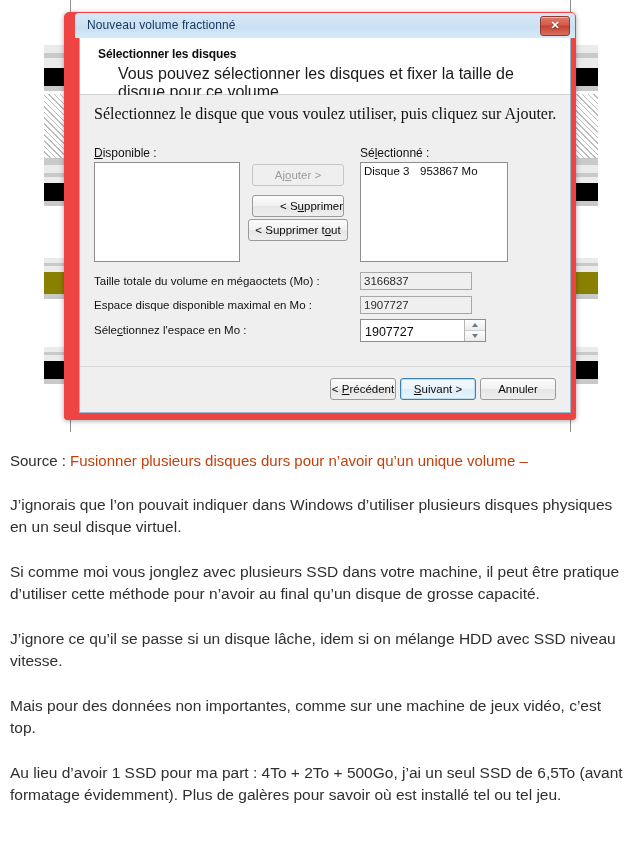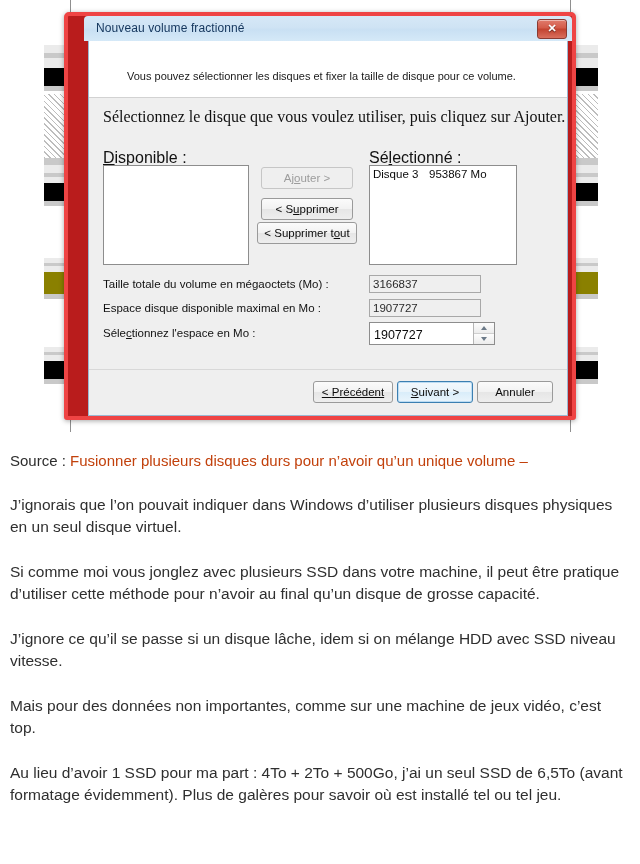--- a/index.html
+++ b/index.html
@@ -50,26 +50,26 @@
     background: #8f8f8f;
   }
 
   
   #wizard-dialog {
     position: absolute;
     left: 64px;
     top: 12px;
     width: 512px;
     height: 408px;
-    border: 4px solid #ef4444;
+    border: 1px solid #ef4444;
     border-radius: 5px 5px 3px 3px;
-    background: #b91c1c;
+    background: #ef4444;
     box-shadow: 0 1px 5px rgba(0,0,0,0.35);
     box-sizing: border-box;
-    padding: 0 4px 4px 20px;
+    padding: 0 4px 4px 14px;
   }
   .titlebar {
     height: 25px;
     position: relative;
     background: linear-gradient(to bottom, #d6e8f7 0%, #cfe3f4 45%, #c9e0f3 55%, #d5e9f8 100%);
     border-radius: 4px 4px 0 0;
     margin: 0 -4px;
     padding: 0;
   }
   .titlebar-text {
@@ -116,22 +116,22 @@
     padding: 9px 14px 0 18px;
   }
   .wizard-header h1 {
     margin: 0;
     font-size: 12px;
     font-weight: bold;
     color: #0c0c0c;
     letter-spacing: -0.1px;
   }
   .wizard-header p {
-    margin: 20px 0 0 20px;
-    font-size: 11px;
+    margin: 4px 0 0 20px;
+    font-size: 16px;
     color: #1a1a1a;
   }
 
   .wizard-content {
     background: #efefef;
     height: 272px;
     box-sizing: border-box;
     position: relative;
     border-bottom: 1px solid #d8d8d8;
   }
@@ -146,21 +146,21 @@
     left: 14px;
     top: 10px;
     font-size: 16px;
     color: #111;
     font-family: Liberation Serif, serif;
   }
 
   
   .list-label {
     position: absolute;
-    font-size: 16px;
+    font-size: 12px;
     color: #111;
   }
   #label-disponible { left: 14px; top: 51px; }
   #label-selectionne { left: 280px; top: 51px; }
   .mn { text-decoration: underline; }
 
   .listbox {
     position: absolute;
     background: #ffffff;
     border: 1px solid #8d8d8d;
@@ -218,20 +218,21 @@
     position: absolute;
     left: 172px; top: 69px;
     width: 92px; height: 22px;
     line-height: 20px;
   }
   #remove-button {
     position: absolute;
     left: 172px; top: 100px;
     width: 92px; height: 22px;
     line-height: 20px;
+    text-align: right;
   }
   #remove-all-button {
     position: absolute;
     left: 168px; top: 124px;
     width: 100px; height: 22px;
     line-height: 20px;
   }
 
   
   .field-label {
@@ -307,21 +308,21 @@
     margin-top: -2px;
   }
   .spin-btn.down .spin-arrow {
     border-top: 4px solid #6c7a88;
     margin-top: -2px;
   }
 
   
   #back-button {
     position: absolute; right: 160px; top: 11px;
-    width: 80px; height: 22px; line-height: 20px; text-decoration: underline;
+    width: 66px; height: 22px; line-height: 20px;
   }
   #next-button {
     position: absolute; right: 80px; top: 11px;
     width: 76px; height: 22px; line-height: 20px;
   }
   #cancel-button {
     position: absolute; right: 0px; top: 11px;
     width: 76px; height: 22px; line-height: 20px;
   }
   .footer-inner {
@@ -421,20 +422,21 @@
   <div id="wizard-dialog">
 
     <div class="titlebar">
       <div class="titlebar-text">Nouveau volume fractionné</div>
       <div class="close-btn">✕</div>
     </div>
 
     <div class="dlg-body">
 
       <div class="wizard-header">
+        <h1>Sélectionner les disques</h1>
         <p>Vous pouvez sélectionner les disques et fixer la taille de disque pour ce volume.</p>
       </div>
 
       <div class="wizard-content">
 
         <div class="instruction">Sélectionnez le disque que vous voulez utiliser, puis cliquez sur Ajouter.</div>
 
         <div class="list-label" id="label-disponible"><span></span><span class="mn">D</span><span>isponible :</span></div>
         <div class="listbox" id="available-list"></div>
 

